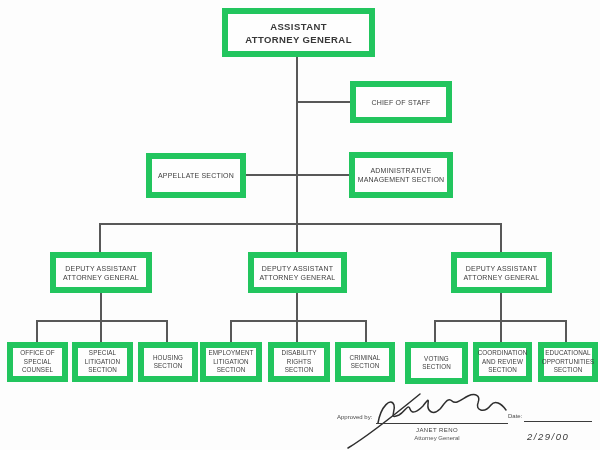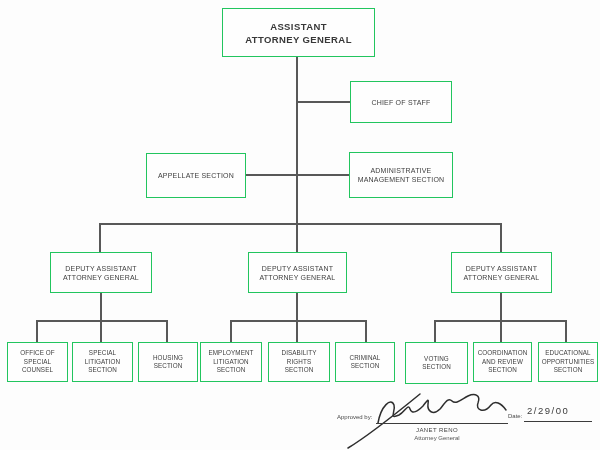--- a/index.html
+++ b/index.html
@@ -2,21 +2,21 @@
 <html><head>
 <meta charset="utf-8">
 <style>
   html,body { margin:0; padding:0; background:#fff; }
   .page {
     position:relative; width:600px; height:450px; background:#fdfdfd;
     font-family:"Liberation Sans", sans-serif; overflow:hidden;
   }
   .box {
     position:absolute; box-sizing:border-box;
-    border:1px solid #22c55e; background:#fefefe;
+    border:6px solid #22c55e; background:#fefefe;
     display:flex; align-items:center; justify-content:center;
     text-align:center; color:#3d3d3d; white-space:pre-line;
   }
   .top-box { font-size:9.5px; line-height:13px; font-weight:bold; letter-spacing:.4px; color:#383838; }
   .lvl2 { font-size:7px; line-height:9px; letter-spacing:.2px; }
   .child { font-size:6.3px; line-height:8.5px; letter-spacing:.1px; }
   .line { position:absolute; background:#585858; }
 
   
   #box-top       { left:222px; top:8px;   width:153px; height:49px; }
@@ -56,21 +56,21 @@
   #ln-g3-l     { left:434px; top:320px; width:2px;   height:22px; }
   #ln-g3-r     { left:565px; top:320px; width:2px;   height:22px; }
 
   
   .foot-text { position:absolute; color:#4a4a4a; }
   #approved-label { left:337px; top:414px; font-size:6px; }
   #sig-line  { left:376px; top:423px; width:132px; height:1px; background:#3c3c3c; }
   #sig-name  { left:387px; top:427px; width:100px; font-size:6px; text-align:center; letter-spacing:.4px; color:#444; }
   #sig-title { left:387px; top:435px; width:100px; font-size:6px; text-align:center; color:#555; }
   #date-label { left:508px; top:413px; font-size:6px; }
-  #date-value { left:527px; top:405px; font-size:9.5px; letter-spacing:1.5px; color:#3a3a3a; }
+  #date-value { left:527px; top:431px; font-size:9.5px; letter-spacing:1.5px; color:#3a3a3a;font-style:italic; }
   #date-line { left:524px; top:421px; width:68px; height:1px; background:#3c3c3c; }
   #signature-svg { position:absolute; left:338px; top:390px; }
 </style>
 </head>
 <body>
 
 <div class="page">
 
   <div class="line" id="ln-trunk"></div>
   <div class="line" id="ln-chief"></div>

